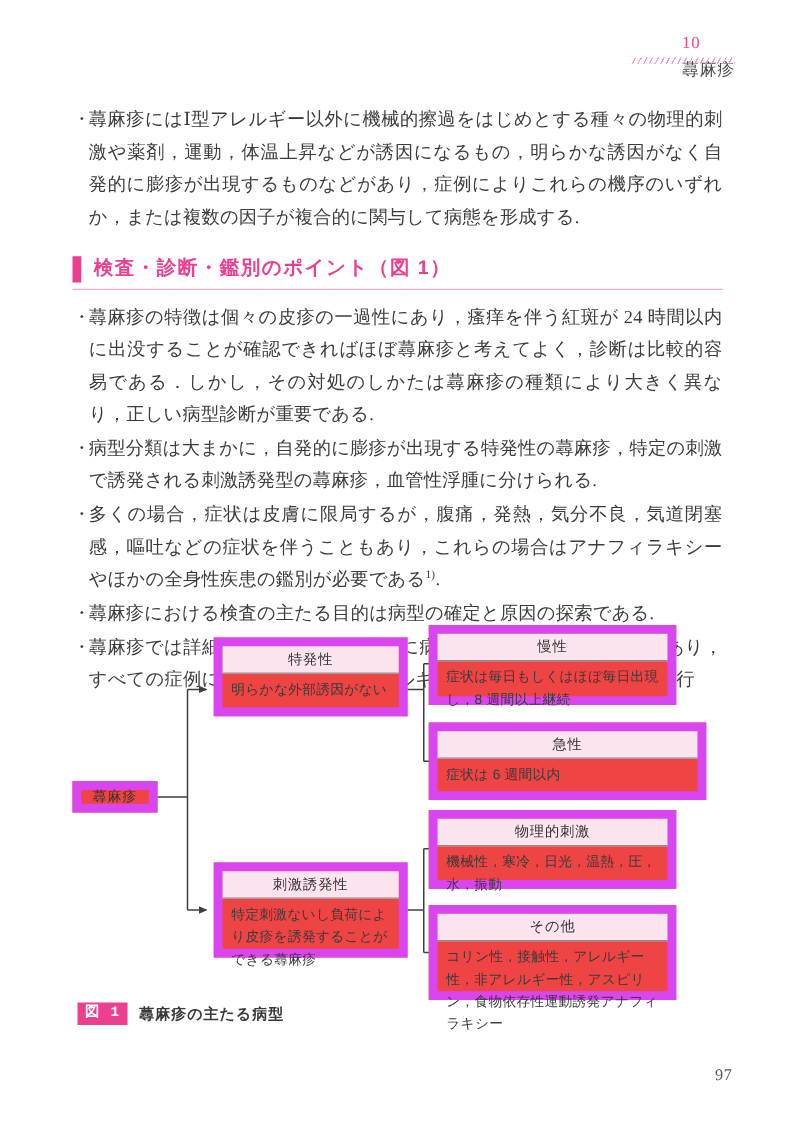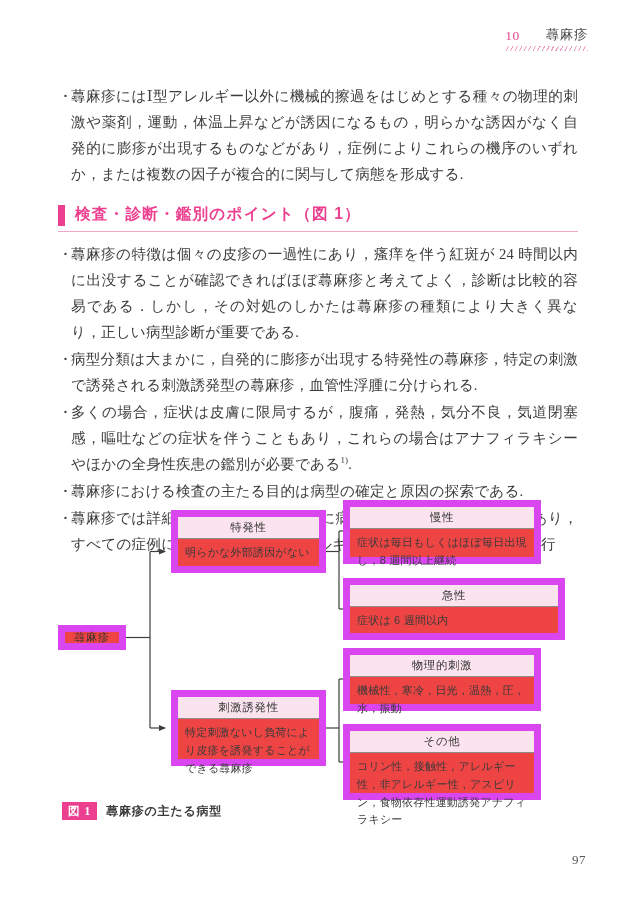--- a/index.html
+++ b/index.html
@@ -16,22 +16,23 @@
     position: relative;
     overflow: hidden;
   }
 
   
   .running-head {
     position: absolute;
     top: 26px;
     right: 46px;
     display: flex;
-    align-items: flex-end;
-    gap: 26px;
+    align-items: flex-start;
+    gap: 5px;
+    flex-direction: column;
   }
   .rh-num {
     font-size: 13.5px;
     color: #e8498f;
     letter-spacing: .5px;
   }
   .rh-title {
     font-size: 13.5px;
     color: #4a4a4a;
     letter-spacing: .6px;
@@ -162,21 +163,21 @@
   #node-other     { left: 285px; top: 224px; width: 198px; height: 76px; }
 
   
   .fig-caption {
     position: absolute;
     left: 62px;
     top: 802px;
     display: flex;
     align-items: center;
     gap: 9px;
-    font-family: Liberation Serif, serif;
+    font-family: Liberation Mono, monospace;
   }
   .fig-badge {
     background: #ec3f90;
     color: #ffffff;
     font-size: 11.5px;
     font-weight: bold;
     padding: 2px 6px 2px 6px;
     letter-spacing: 1px;
     line-height: 1.25;
   }

